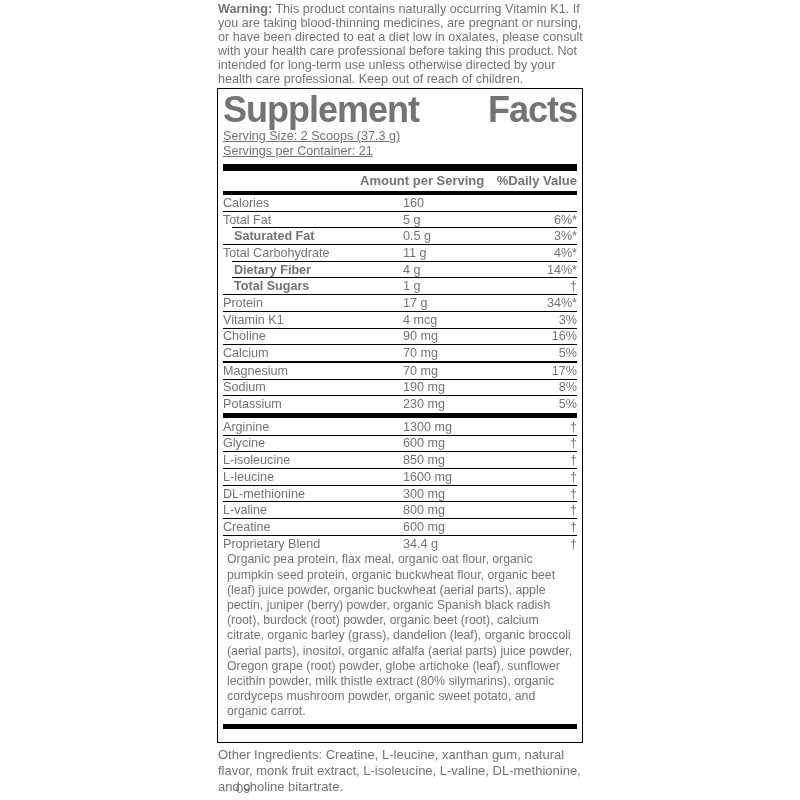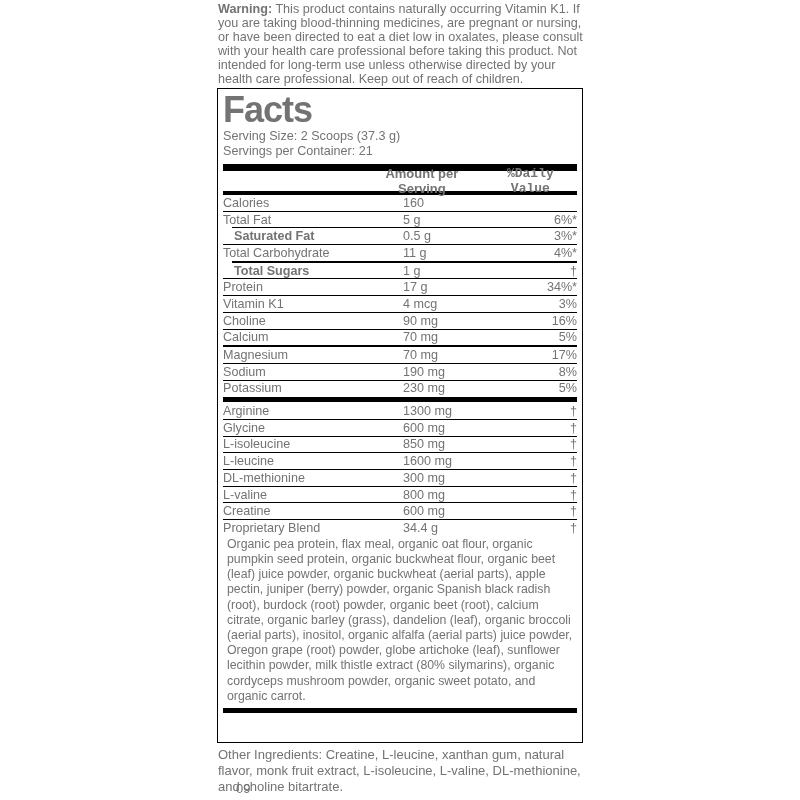--- a/index.html
+++ b/index.html
@@ -19,31 +19,31 @@
   .panel {
     position:absolute; left:217px; top:88px; width:366px; height:655px;
     border:1.5px solid #000; box-sizing:border-box;
     padding:2px 5px 4px 5px; overflow:hidden; background:#fff;
   }
   .title {
     display:flex; justify-content:space-between; align-items:baseline;
     font-weight:bold; font-size:36px; letter-spacing:-1px;
     line-height:33px; margin:2px 0 2px 0;
   }
-  .serv { font-size:12.6px; line-height:15px; }
+  .serv { font-size:12.6px; line-height:15px;text-decoration:underline; }
   .serv.first { margin-top:3px; }
 
   .bar { background:#000; }
   .bar-a { height:7px; margin-top:5px; }
   .bar-b { height:4px; margin-top:2px; }
   .bar-c { height:5px; margin:1px 0; }
 
   .hdr { display:flex; align-items:center; font-weight:bold; font-size:13px; height:17px; margin-top:1px;text-align:center; }
   .hdr .amt-h { margin-left:137px; }
-  .hdr .dv-h { margin-left:auto;font-family:Liberation Mono, monospace; }
+  .hdr .dv-h { margin-left:auto; }
 
   .row { display:flex; align-items:center; height:15.7px; font-size:12.6px; white-space:nowrap; }
   .row .nm { flex:0 0 180px; box-sizing:border-box; }
   .row .nm.ind { padding-left:11px;font-weight:bold; }
   .row .amt { flex:1 1 auto; }
   .row .dv { text-align:right; }
 
   .sep { height:0; border-top:1px solid #000; }
   .sep.ind { margin-left:9px; }
 
@@ -61,20 +61,21 @@
 <div class="page">
 
   <p class="warning">
     <b>Warning:</b>
     <span>This product contains naturally occurring Vitamin K1. If you are taking blood-thinning medicines, are pregnant or nursing, or have been directed to eat a diet low in oxalates, please consult with your health care professional before taking this product. Not intended for long-term use unless otherwise directed by your health care professional. Keep out of reach of children.</span>
   </p>
 
   <div class="panel">
 
     <div class="title">
+      <span>Supplement</span>
       <span>Facts</span>
     </div>
 
     <div class="serv first">Serving Size: 2 Scoops (37.3 g)</div>
     <div class="serv">Servings per Container: 21</div>
 
     <div class="bar bar-a"></div>
 
     <div class="hdr">
       <span class="amt-h">Amount per Serving</span>
@@ -100,20 +101,25 @@
       <span class="amt">0.5 g</span>
       <span class="dv">3%*</span>
     </div>
     <div class="sep"></div>
     <div class="row">
       <span class="nm">Total Carbohydrate</span>
       <span class="amt">11 g</span>
       <span class="dv">4%*</span>
     </div>
     <div class="sep ind"></div>
+    <div class="row">
+      <span class="nm ind">Dietary Fiber</span>
+      <span class="amt">4 g</span>
+      <span class="dv">14%*</span>
+    </div>
     <div class="sep ind"></div>
     <div class="row">
       <span class="nm ind">Total Sugars</span>
       <span class="amt">1 g</span>
       <span class="dv">†</span>
     </div>
     <div class="sep"></div>
     <div class="row">
       <span class="nm">Protein</span>
       <span class="amt">17 g</span>

